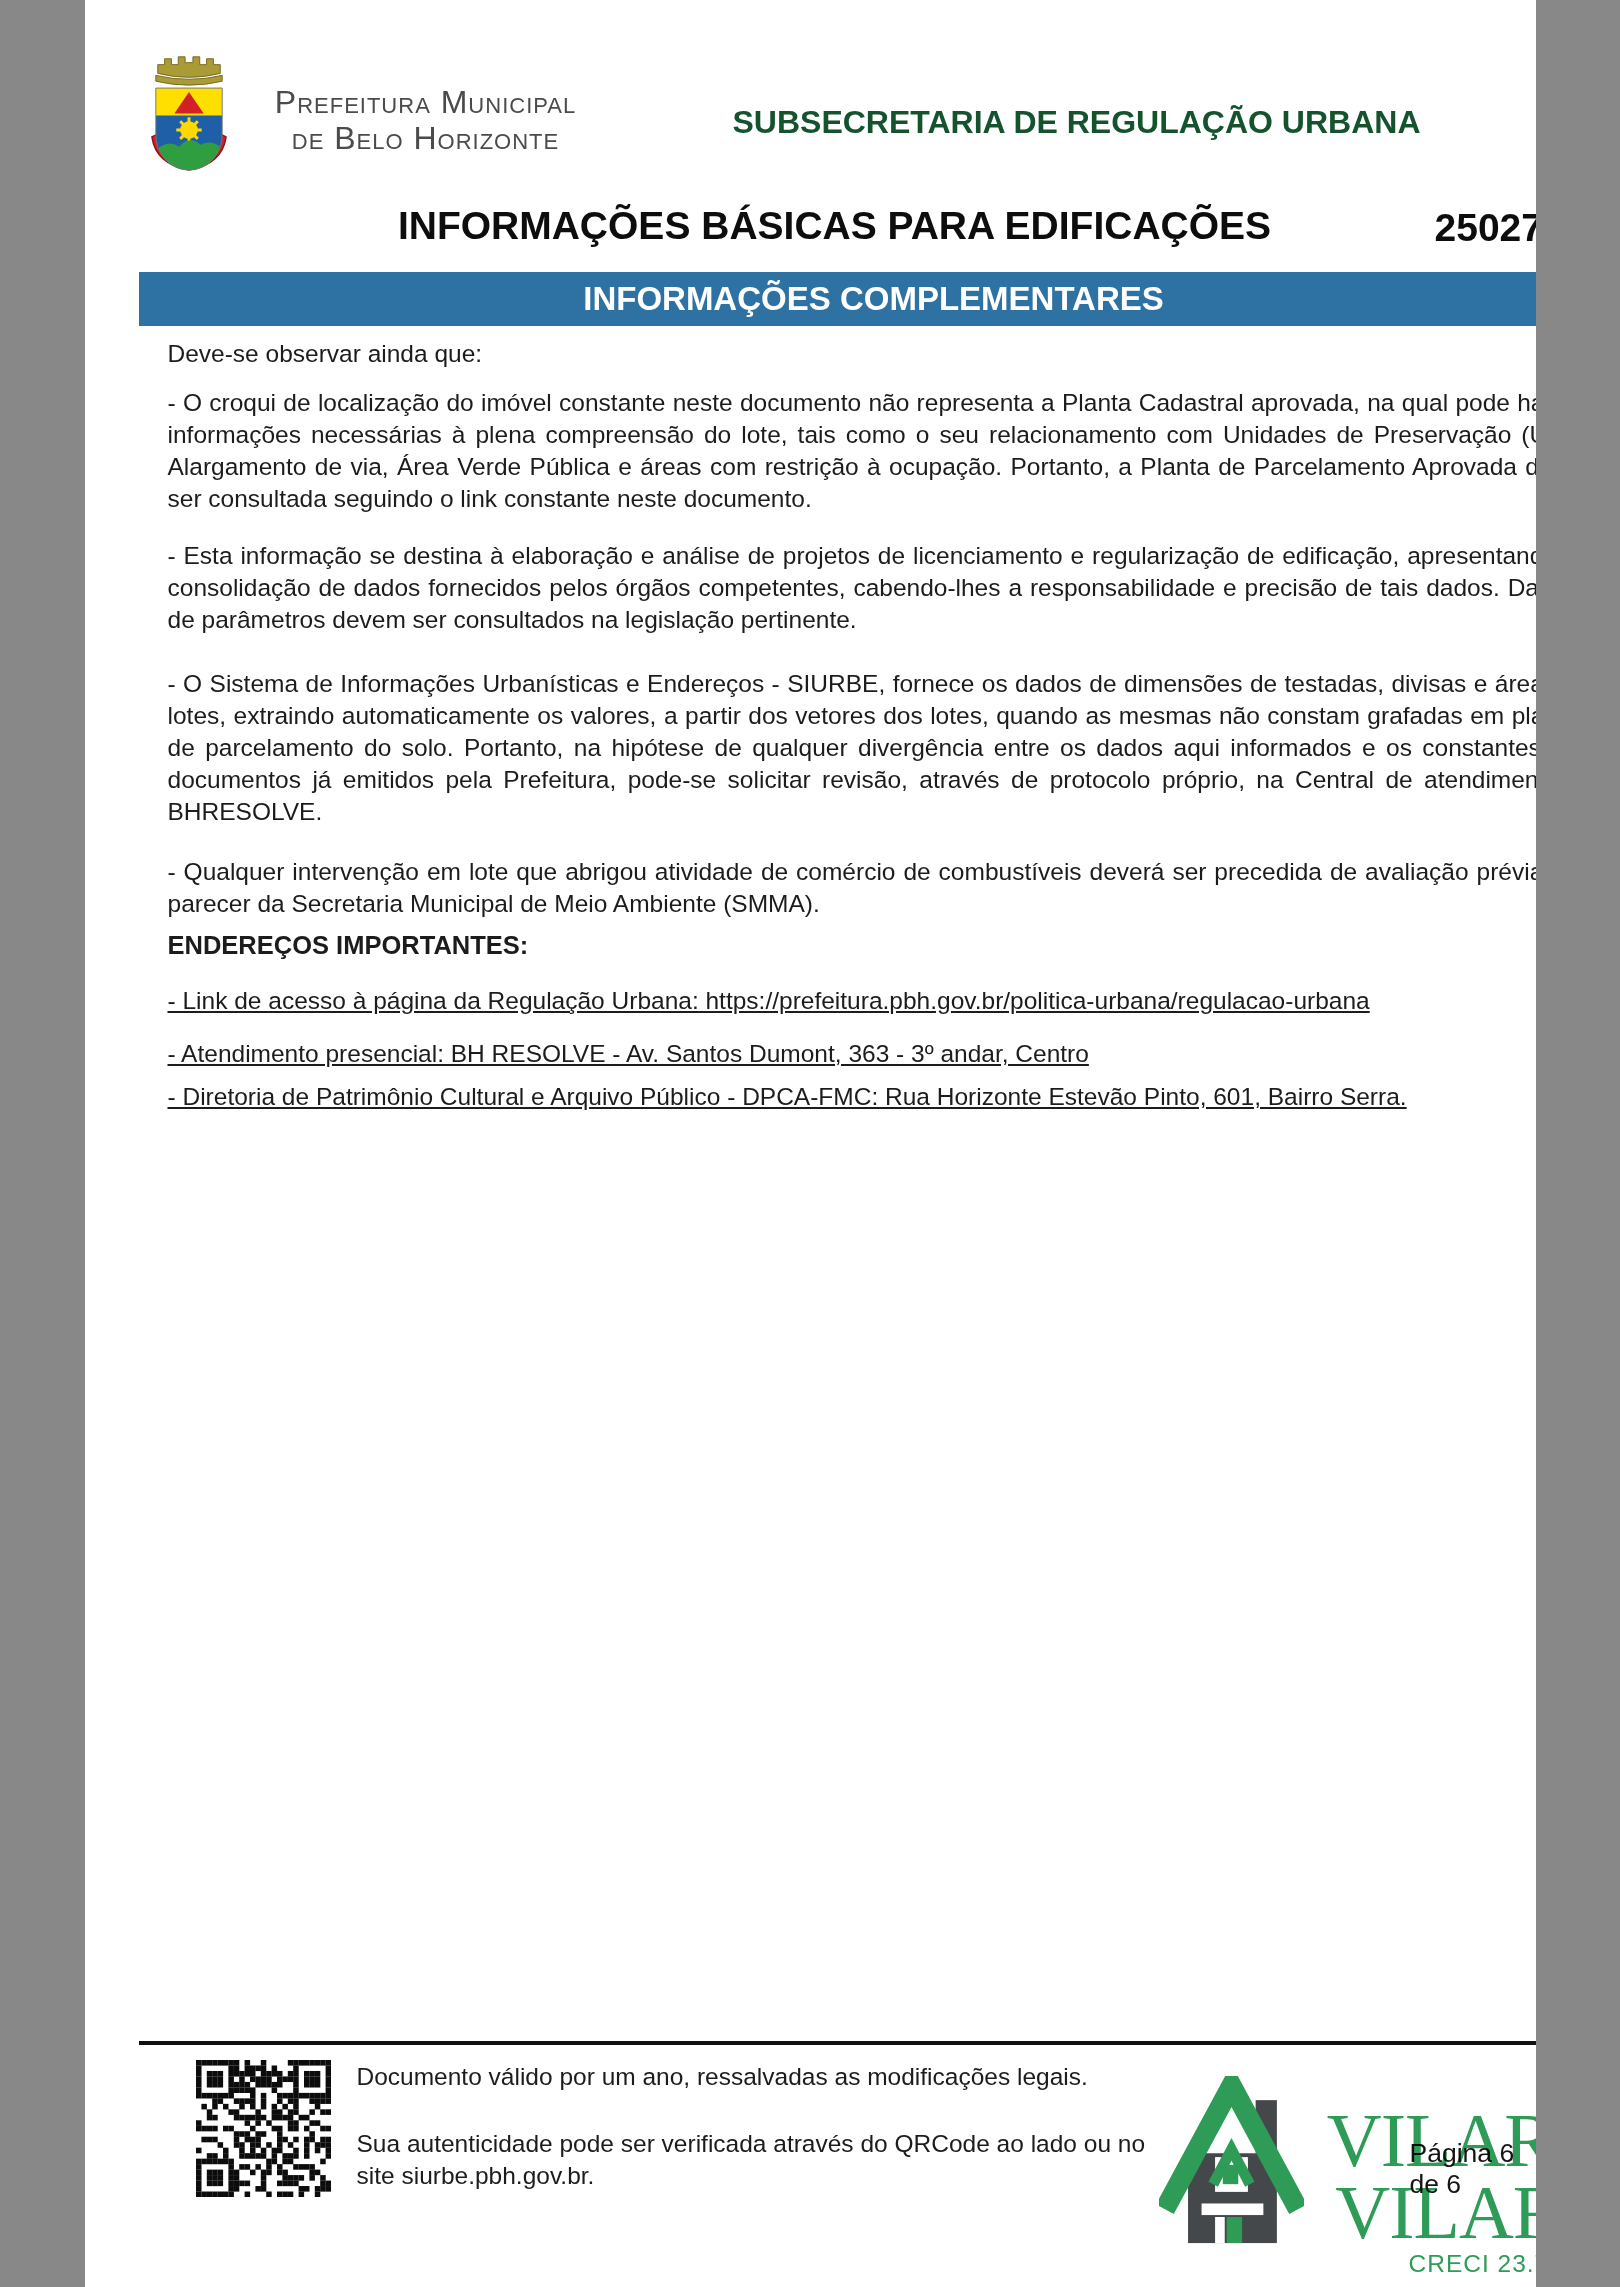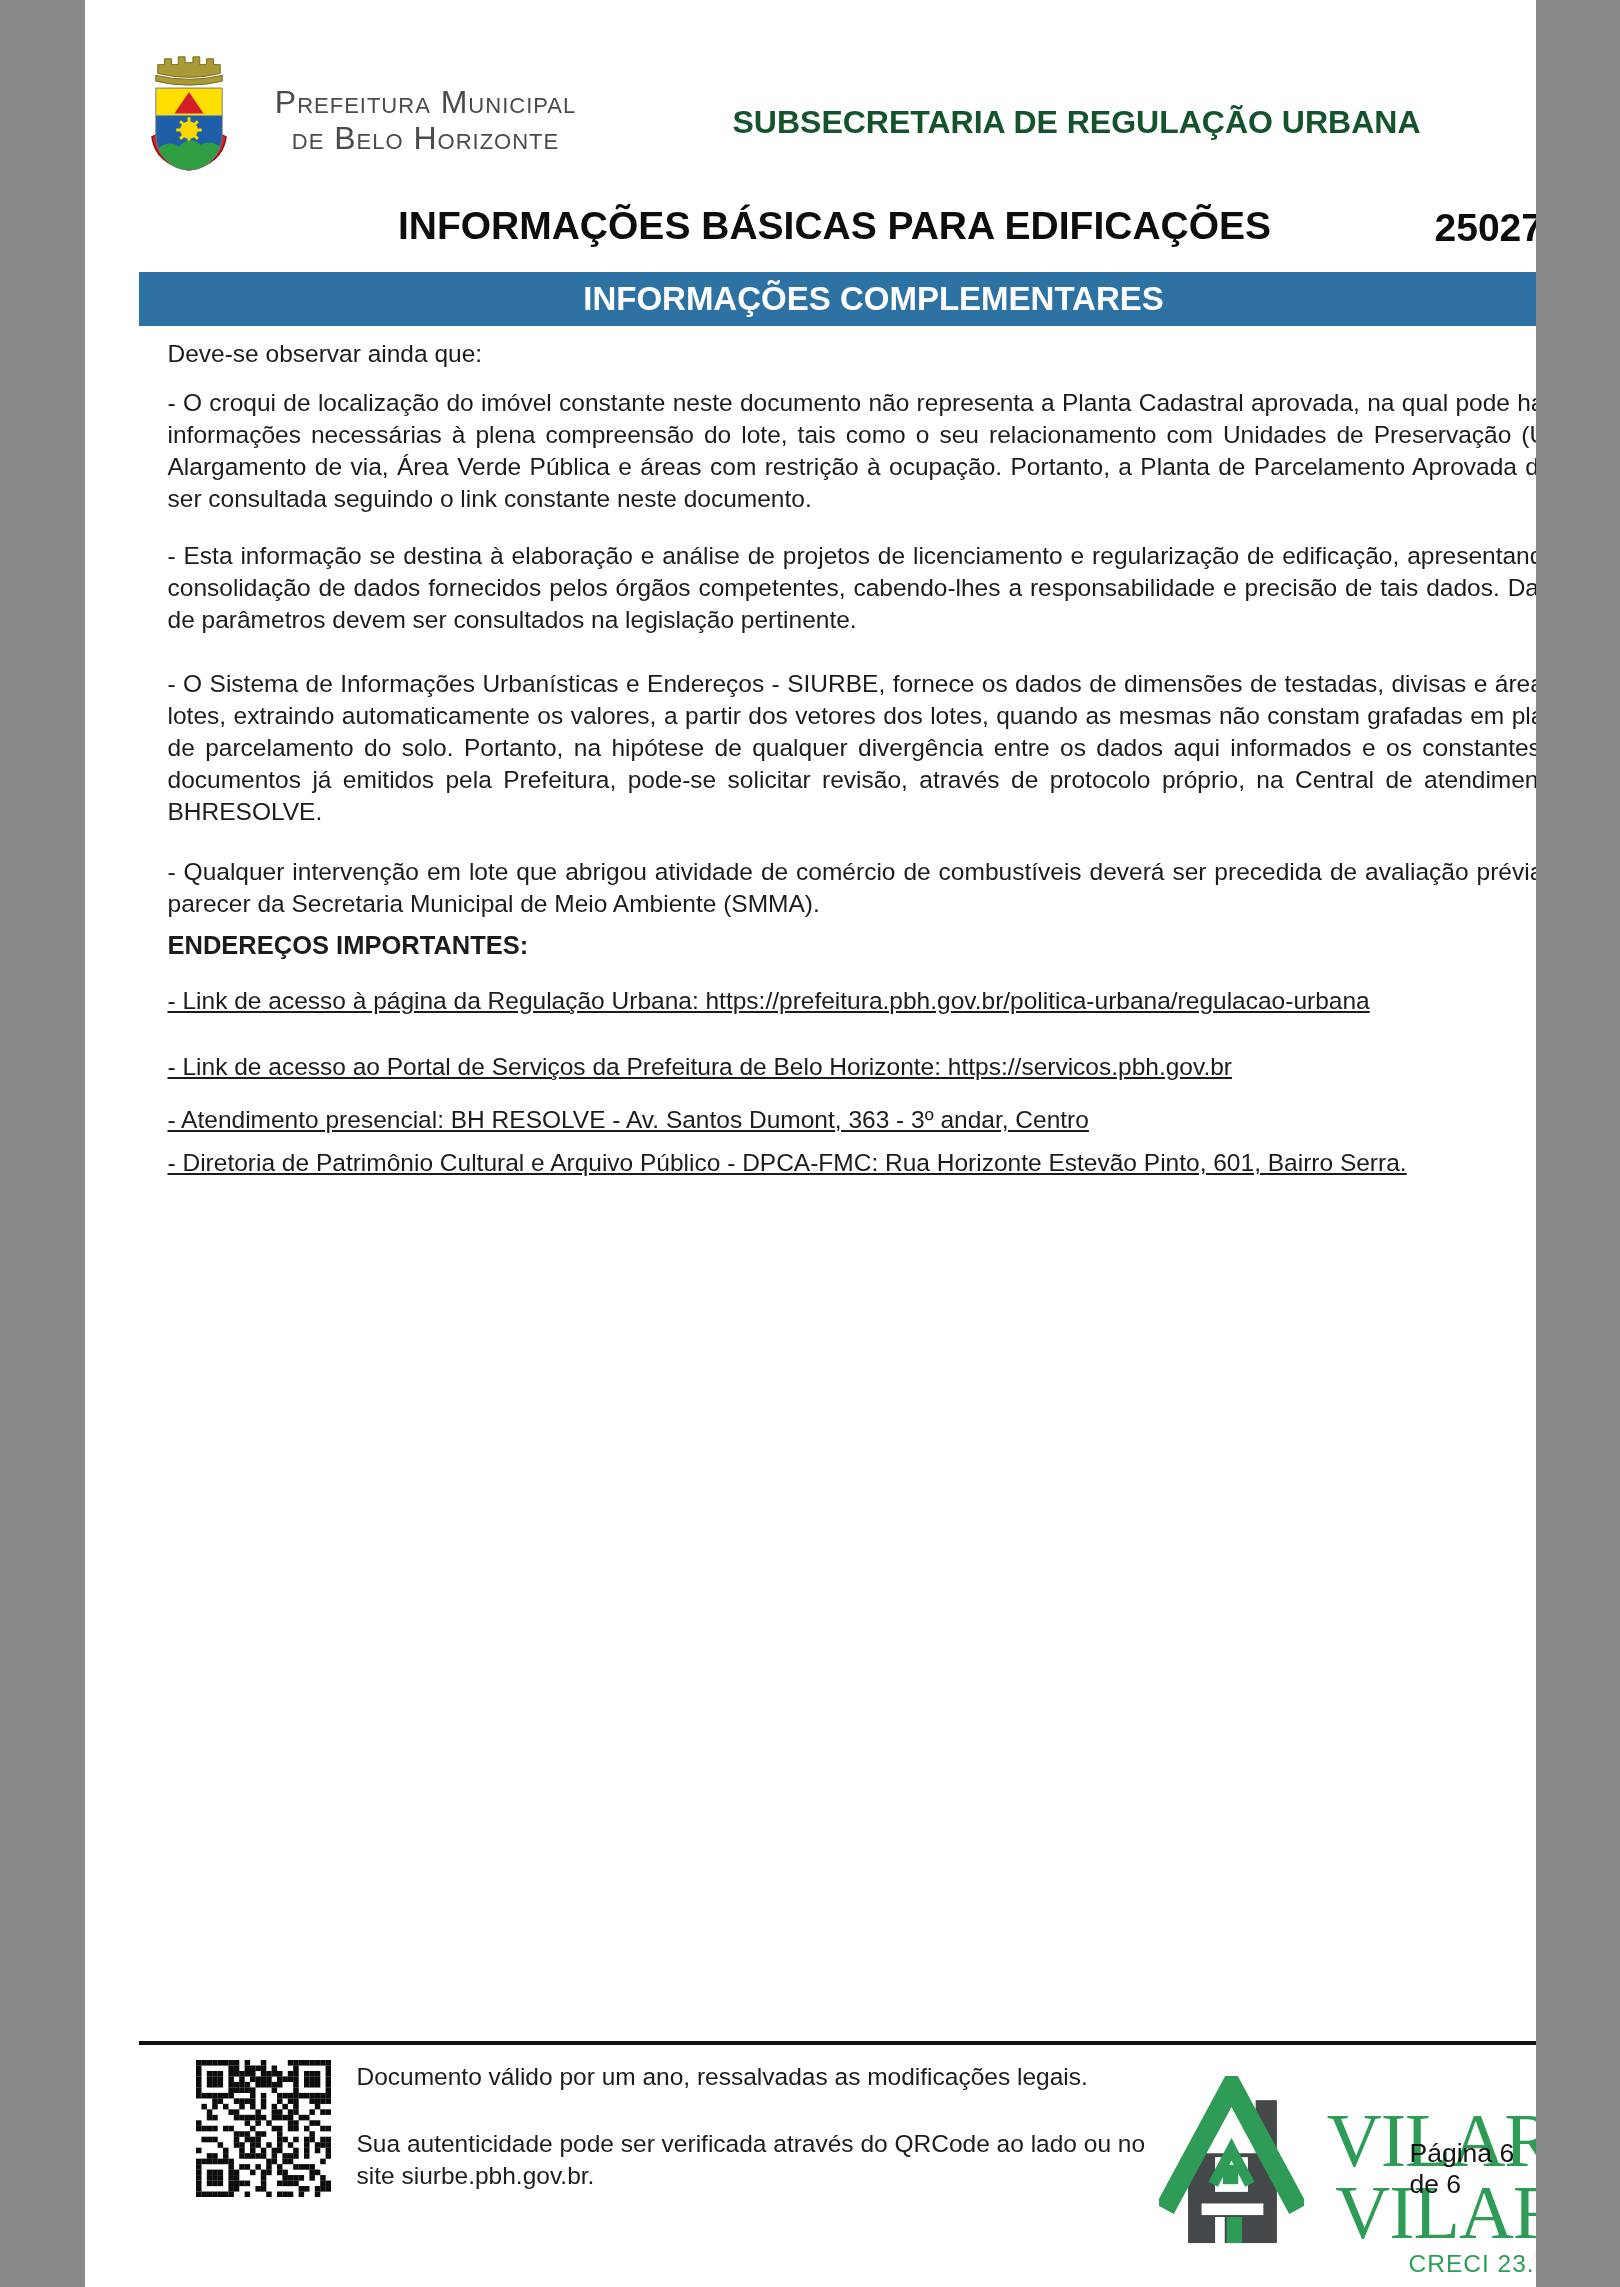--- a/index.html
+++ b/index.html
@@ -114,21 +114,20 @@
   <div class="banner">INFORMAÇÕES COMPLEMENTARES</div>
 
   <div class="content">
     <p class="intro">Deve-se observar ainda que:</p>
     <p class="p1">- O croqui de localização do imóvel constante neste documento não representa a Planta Cadastral aprovada, na qual pode haver informações necessárias à plena compreensão do lote, tais como o seu relacionamento com Unidades de Preservação (UP), Alargamento de via, Área Verde Pública e áreas com restrição à ocupação. Portanto, a Planta de Parcelamento Aprovada deve ser consultada seguindo o link constante neste documento.</p>
     <p class="p2">- Esta informação se destina à elaboração e análise de projetos de licenciamento e regularização de edificação, apresentando a consolidação de dados fornecidos pelos órgãos competentes, cabendo-lhes a responsabilidade e precisão de tais dados. Dados de parâmetros devem ser consultados na legislação pertinente.</p>
     <p class="p3">- O Sistema de Informações Urbanísticas e Endereços - SIURBE, fornece os dados de dimensões de testadas, divisas e área de lotes, extraindo automaticamente os valores, a partir dos vetores dos lotes, quando as mesmas não constam grafadas em planta de parcelamento do solo. Portanto, na hipótese de qualquer divergência entre os dados aqui informados e os constantes de documentos já emitidos pela Prefeitura, pode-se solicitar revisão, através de protocolo próprio, na Central de atendimento - BHRESOLVE.</p>
     <p class="p4">- Qualquer intervenção em lote que abrigou atividade de comércio de combustíveis deverá ser precedida de avaliação prévia de parecer da Secretaria Municipal de Meio Ambiente (SMMA).</p>
     <div class="addr-heading">ENDEREÇOS IMPORTANTES:</div>
     <p class="link-line l1">- Link de acesso à página da Regulação Urbana: https://prefeitura.pbh.gov.br/politica-urbana/regulacao-urbana</p>
-    <p class="link-line l2">- Link de acesso ao Portal de Serviços da Prefeitura de Belo Horizonte: https://servicos.pbh.gov.br</p>
     <p class="link-line l3">- Atendimento presencial: BH RESOLVE - Av. Santos Dumont, 363 - 3º andar, Centro</p>
     <p class="link-line l4">- Diretoria de Patrimônio Cultural e Arquivo Público - DPCA-FMC: Rua Horizonte Estevão Pinto, 601, Bairro Serra.</p>
   </div>
 
   <div class="footer-rule"></div>
 
   <svg class="qr" id="qr-svg" viewBox="0 0 25 25" preserveAspectRatio="none" aria-hidden="true">
       <rect x="0" y="0" width="1.02" height="1.02" fill="#0c0c0c"></rect>
       <rect x="1" y="0" width="1.02" height="1.02" fill="#0c0c0c"></rect>
       <rect x="2" y="0" width="1.02" height="1.02" fill="#0c0c0c"></rect>

